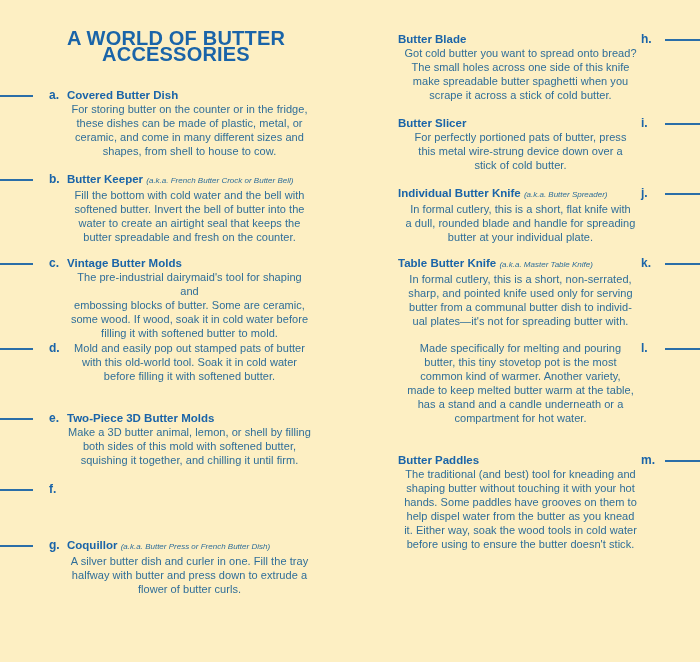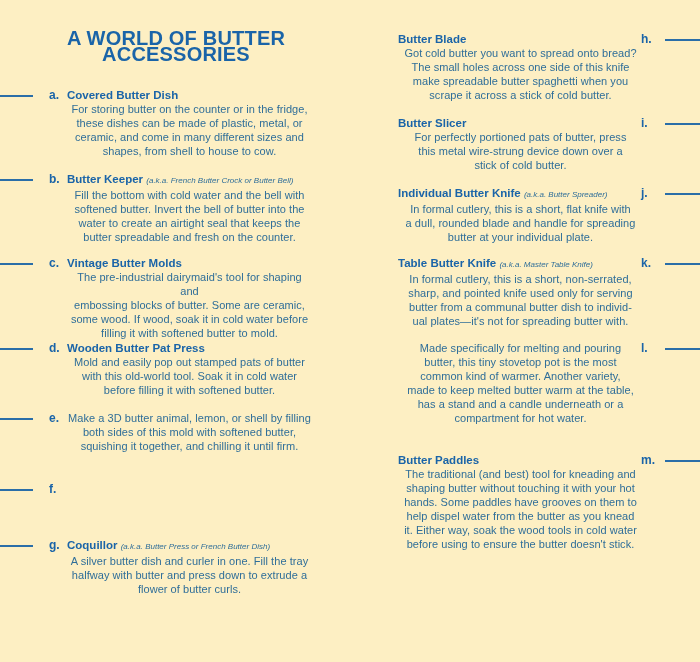--- a/index.html
+++ b/index.html
@@ -141,29 +141,29 @@
     <div class="head"><span>Vintage Butter Molds</span></div>
     <div class="body">The pre-industrial dairymaid's tool for shaping and
 embossing blocks of butter. Some are ceramic,
 some wood. If wood, soak it in cold water before
 filling it with softened butter to mold.</div>
   </div>
 
   <div class="entry left-entry" style="top:341px;">
     <div class="left-line"></div>
     <span class="left-letter">d.</span>
-    <div class="head"><span>Wooden Butter Pat Press</span></div>
     <div class="body">Mold and easily pop out stamped pats of butter
 with this old-world tool. Soak it in cold water
 before filling it with softened butter.</div>
   </div>
 
   <div class="entry left-entry" style="top:411px;">
     <div class="left-line"></div>
     <span class="left-letter">e.</span>
+    <div class="head"><span>Two-Piece 3D Butter Molds</span></div>
     <div class="body">Make a 3D butter animal, lemon, or shell by filling
 both sides of this mold with softened butter,
 squishing it together, and chilling it until firm.</div>
   </div>
 
   <div class="entry left-entry" style="top:482px;">
     <div class="left-line"></div>
     <span class="left-letter">f.</span>
   </div>
 

